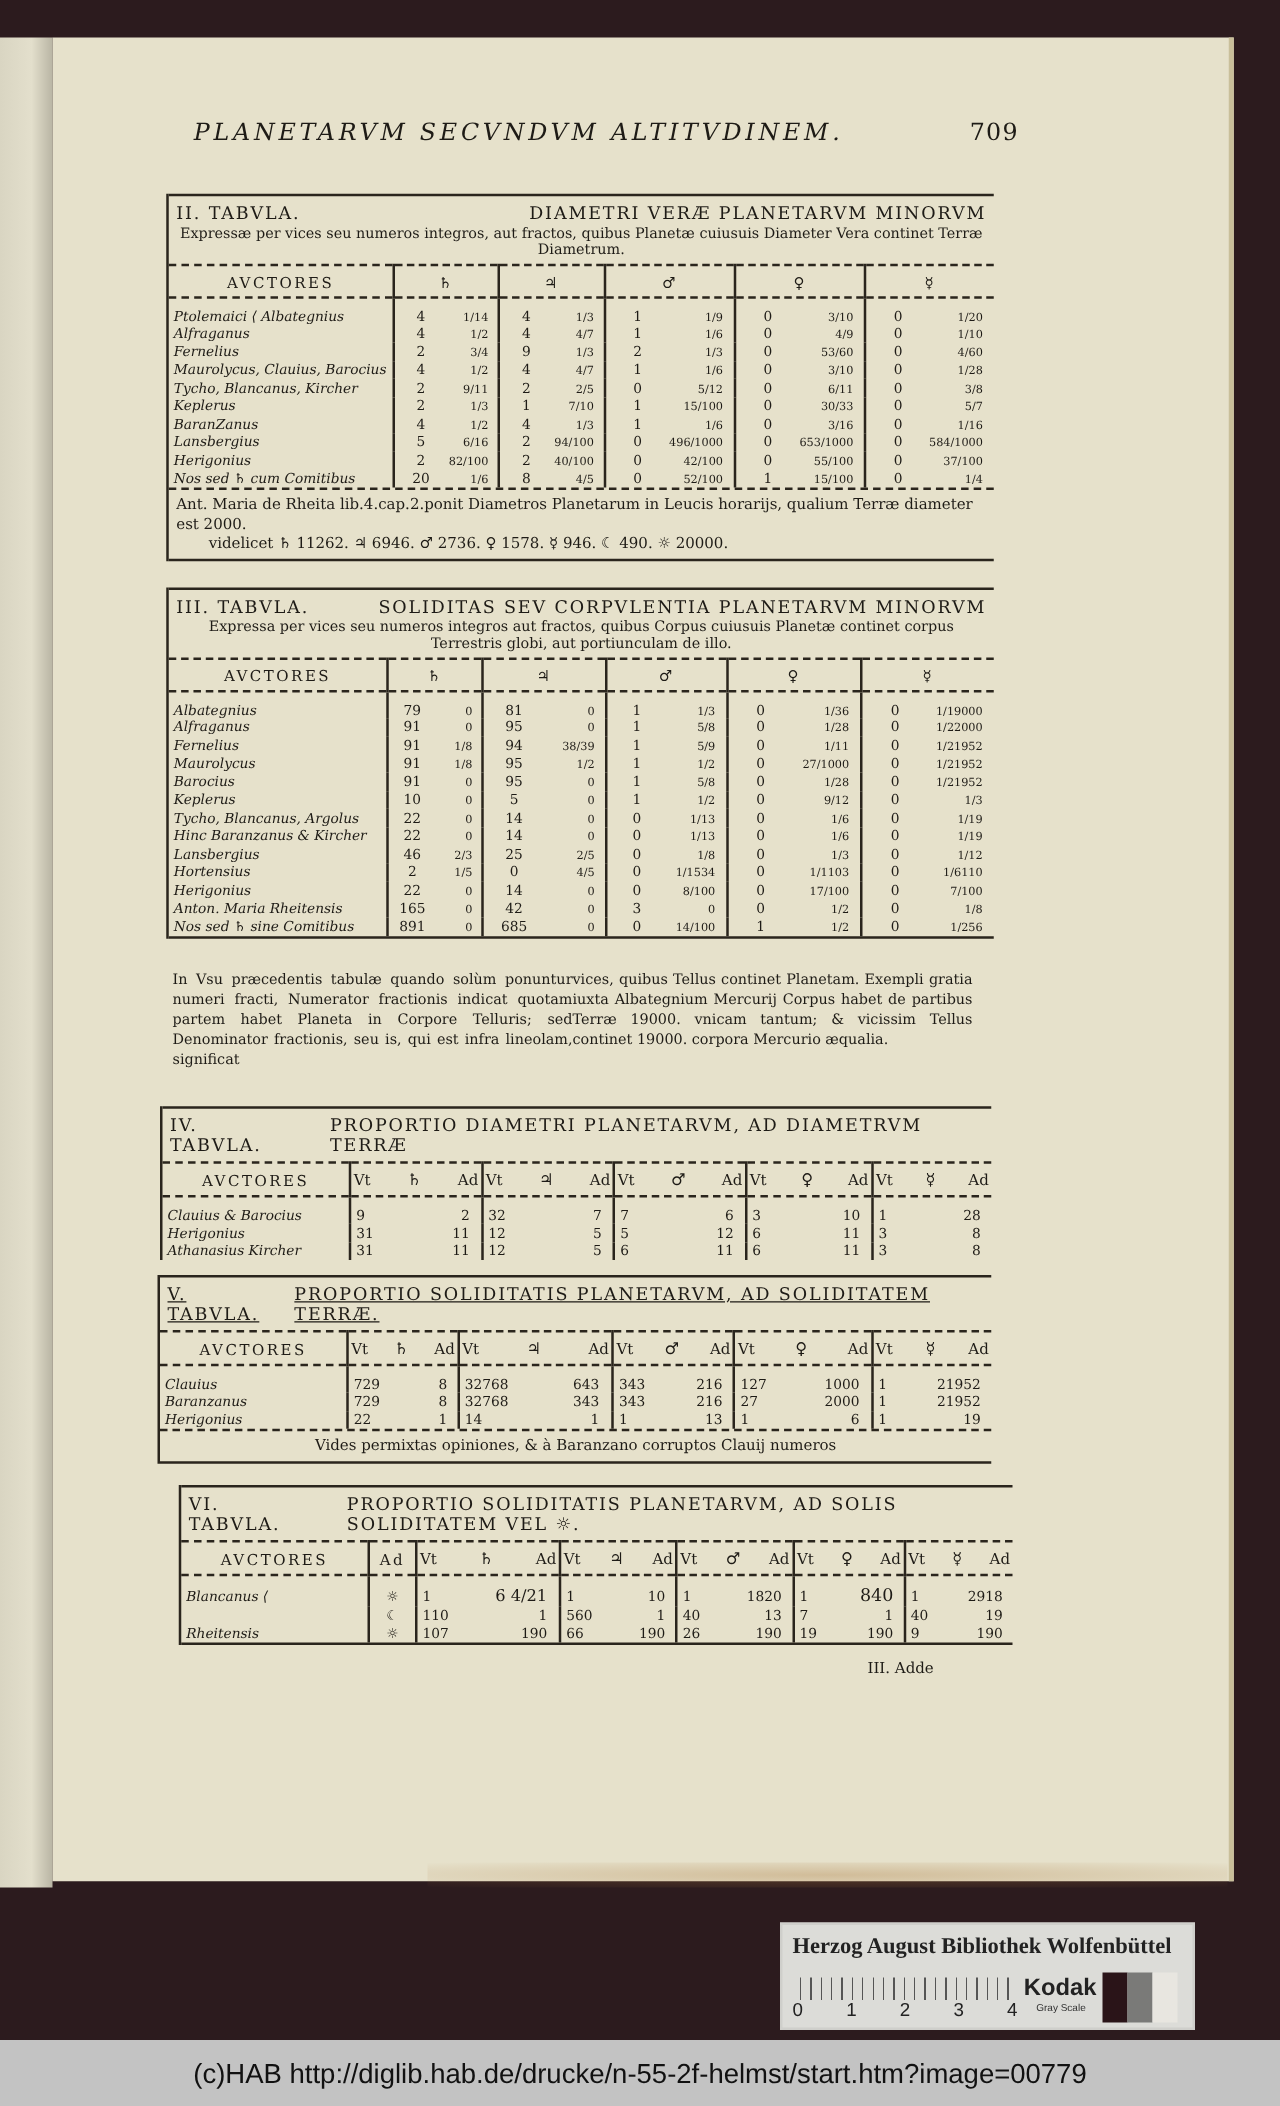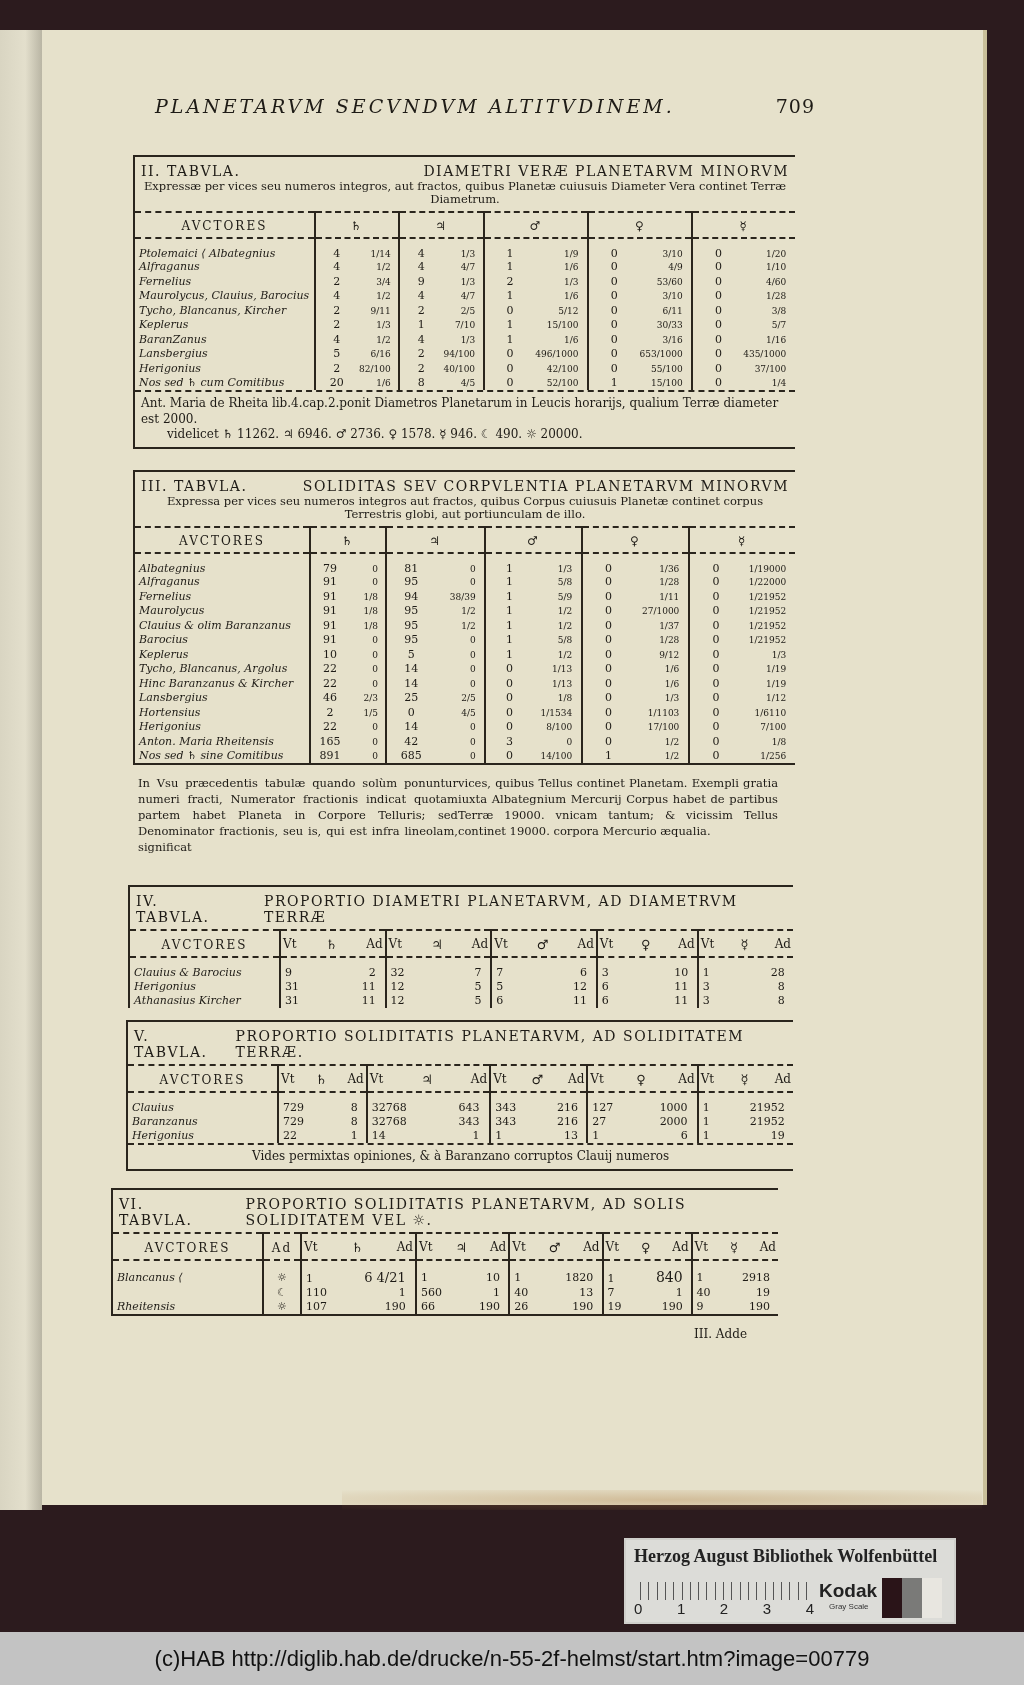--- a/index.html
+++ b/index.html
@@ -170,21 +170,21 @@
           <td class="pair"><span class="a">1</span><span class="b">1/6</span></td>
           <td class="pair"><span class="a">0</span><span class="b">3/16</span></td>
           <td class="pair"><span class="a">0</span><span class="b">1/16</span></td>
         </tr>
         <tr>
           <td>Lansbergius</td>
           <td class="pair"><span class="a">5</span><span class="b">6/16</span></td>
           <td class="pair"><span class="a">2</span><span class="b">94/100</span></td>
           <td class="pair"><span class="a">0</span><span class="b">496/1000</span></td>
           <td class="pair"><span class="a">0</span><span class="b">653/1000</span></td>
-          <td class="pair"><span class="a">0</span><span class="b">435/1000</span></td>
+          <td class="pair"><span class="a">0</span><span class="b">584/1000</span></td>
         </tr>
         <tr>
           <td>Herigonius</td>
           <td class="pair"><span class="a">2</span><span class="b">82/100</span></td>
           <td class="pair"><span class="a">2</span><span class="b">40/100</span></td>
           <td class="pair"><span class="a">0</span><span class="b">42/100</span></td>
           <td class="pair"><span class="a">0</span><span class="b">55/100</span></td>
           <td class="pair"><span class="a">0</span><span class="b">37/100</span></td>
         </tr>
         <tr>
@@ -249,28 +249,20 @@
         </tr>
         <tr>
           <td>Maurolycus</td>
           <td class="pair"><span class="a">91</span><span class="b">1/8</span></td>
           <td class="pair"><span class="a">95</span><span class="b">1/2</span></td>
           <td class="pair"><span class="a">1</span><span class="b">1/2</span></td>
           <td class="pair"><span class="a">0</span><span class="b">27/1000</span></td>
           <td class="pair"><span class="a">0</span><span class="b">1/21952</span></td>
         </tr>
         <tr>
-          <td>Clauius &amp; olim Baranzanus</td>
-          <td class="pair"><span class="a">91</span><span class="b">1/8</span></td>
-          <td class="pair"><span class="a">95</span><span class="b">1/2</span></td>
-          <td class="pair"><span class="a">1</span><span class="b">1/2</span></td>
-          <td class="pair"><span class="a">0</span><span class="b">1/37</span></td>
-          <td class="pair"><span class="a">0</span><span class="b">1/21952</span></td>
-        </tr>
-        <tr>
           <td>Barocius</td>
           <td class="pair"><span class="a">91</span><span class="b">0</span></td>
           <td class="pair"><span class="a">95</span><span class="b">0</span></td>
           <td class="pair"><span class="a">1</span><span class="b">5/8</span></td>
           <td class="pair"><span class="a">0</span><span class="b">1/28</span></td>
           <td class="pair"><span class="a">0</span><span class="b">1/21952</span></td>
         </tr>
         <tr>
           <td>Keplerus</td>
           <td class="pair"><span class="a">10</span><span class="b">0</span></td>
@@ -386,21 +378,21 @@
           <td class="pair"><span class="a" style="text-align: left;">12</span><span class="b" style="font-size: 11px;">5</span></td>
           <td class="pair"><span class="a" style="text-align: left;">6</span><span class="b" style="font-size: 11px;">11</span></td>
           <td class="pair"><span class="a" style="text-align: left;">6</span><span class="b" style="font-size: 11px;">11</span></td>
           <td class="pair"><span class="a" style="text-align: left;">3</span><span class="b" style="font-size: 11px;">8</span></td>
         </tr>
       </tbody>
   </table>
 </div>
 
 <div class="tabula" style="left:126px; top:1020px; width:667px;">
-  <div class="title-row" style="text-align:left;">
+  <div class="title-row" style="text-align:left;text-decoration:underline;">
     <div class="title-main" style="justify-content:flex-start; gap:12px;">
         <span>V. TABVLA.</span>
         <span>PROPORTIO SOLIDITATIS PLANETARVM, AD SOLIDITATEM TERRÆ.</span>
       </div>
   </div>
   <table>
     <thead>
         <tr id="t5head">
           <th style="width: 150px;">AVCTORES</th>
           <th style="font-size: 12px; letter-spacing: 0px;"><span style="float:left">Vt</span><span class="sym">♄</span><span style="float:right">Ad</span></th>
@@ -433,21 +425,21 @@
           <td class="pair"><span class="a" style="text-align: left;">14</span><span class="b" style="font-size: 11px;">1</span></td>
           <td class="pair"><span class="a" style="text-align: left;">1</span><span class="b" style="font-size: 11px;">13</span></td>
           <td class="pair"><span class="a" style="text-align: left;">1</span><span class="b" style="font-size: 11px;">6</span></td>
           <td class="pair"><span class="a" style="text-align: left;">1</span><span class="b" style="font-size: 11px;">19</span></td>
         </tr>
       </tbody>
   </table>
   <div class="note" style="text-align:center;">Vides permixtas opiniones, &amp; à Baranzano corruptos Clauij numeros</div>
 </div>
 
-<div class="tabula" style="left:111px; top:1188px; width:667px;">
+<div class="tabula" style="left:143px; top:1188px; width:667px;">
   <div class="title-row">
     <div class="title-main" style="justify-content:flex-start; gap:40px; text-align:left;">
         <span>VI. TABVLA.</span>
         <span>PROPORTIO SOLIDITATIS PLANETARVM, AD SOLIS SOLIDITATEM VEL ☼.</span>
       </div>
   </div>
   <table>
     <thead>
         <tr id="t6head">
           <th style="width: 150px;">AVCTORES</th>

